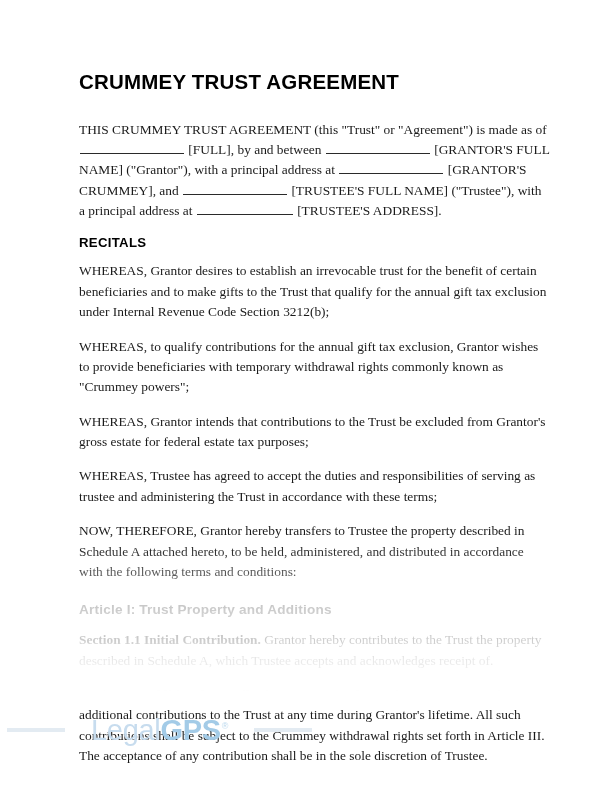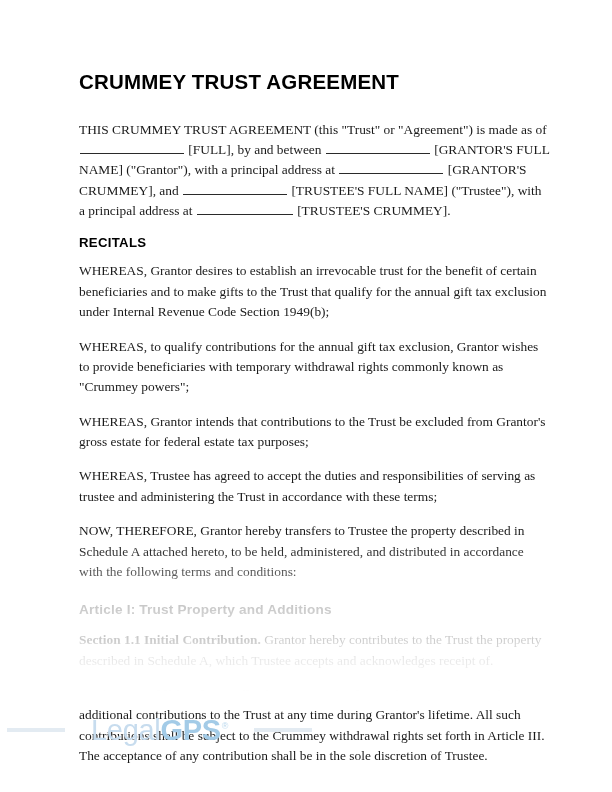--- a/index.html
+++ b/index.html
@@ -166,26 +166,26 @@
       <span>THIS CRUMMEY TRUST AGREEMENT (this "Trust" or "Agreement") is made as of</span>
       <span class="fill-line"></span>
       <span>[FULL], by and between</span>
       <span class="fill-line"></span>
       <span>[GRANTOR'S FULL NAME] ("Grantor"), with a principal address at</span>
       <span class="fill-line"></span>
       <span>[GRANTOR'S CRUMMEY], and</span>
       <span class="fill-line"></span>
       <span>[TRUSTEE'S FULL NAME] ("Trustee"), with a principal address at</span>
       <span class="fill-line short"></span>
-      <span>[TRUSTEE'S CRUMMEY].</span>
+      <span>[TRUSTEE'S ADDRESS].</span>
     </p>
 
     <h2 class="section-heading">RECITALS</h2>
 
-    <p class="body-para">WHEREAS, Grantor desires to establish an irrevocable trust for the benefit of certain beneficiaries and to make gifts to the Trust that qualify for the annual gift tax exclusion under Internal Revenue Code Section 1949(b);</p>
+    <p class="body-para">WHEREAS, Grantor desires to establish an irrevocable trust for the benefit of certain beneficiaries and to make gifts to the Trust that qualify for the annual gift tax exclusion under Internal Revenue Code Section 3212(b);</p>
     <p class="body-para">WHEREAS, to qualify contributions for the annual gift tax exclusion, Grantor wishes to provide beneficiaries with temporary withdrawal rights commonly known as "Crummey powers";</p>
     <p class="body-para">WHEREAS, Grantor intends that contributions to the Trust be excluded from Grantor's gross estate for federal estate tax purposes;</p>
     <p class="body-para">WHEREAS, Trustee has agreed to accept the duties and responsibilities of serving as trustee and administering the Trust in accordance with these terms;</p>
     <p class="body-para">NOW, THEREFORE, Grantor hereby transfers to Trustee the property described in Schedule A attached hereto, to be held, administered, and distributed in accordance with the following terms and conditions:</p>
 
     <h2 class="article-heading">Article I:  Trust Property and Additions</h2>
 
     <p class="body-para para-fade-1">
       <span class="sec-label">Section 1.1 Initial Contribution.</span><span> Grantor hereby contributes to the Trust the property described in Schedule A, which Trustee accepts and acknowledges receipt of.</span>
     </p>

